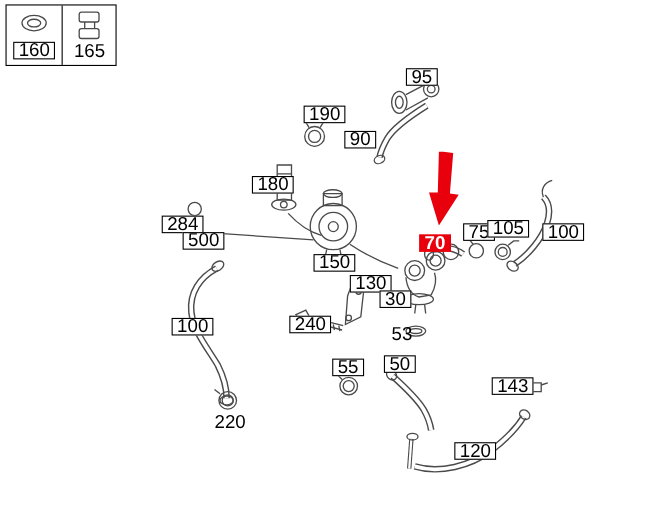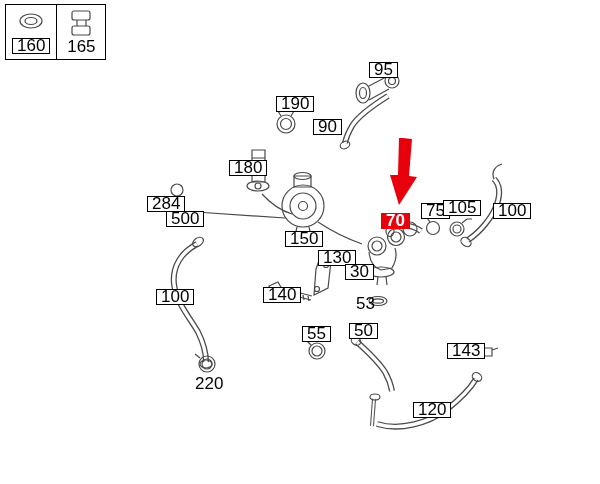--- a/index.html
+++ b/index.html
@@ -212,21 +212,21 @@
   <div class="plabel" style="left:313px;top:119px">90</div>
   <div class="plabel" style="left:229px;top:160px">180</div>
   <div class="plabel" style="left:147px;top:196px">284</div>
   <div class="plabel" style="left:166px;top:211px">500</div>
   <div class="plabel" style="left:285px;top:231px">150</div>
   <div class="plabel" style="left:421px;top:203px">75</div>
   <div class="plabel" style="left:443px;top:200px">105</div>
   <div class="plabel" style="left:493px;top:203px">100</div>
   <div class="plabel" style="left:318px;top:250px">130</div>
   <div class="plabel" style="left:345px;top:264px">30</div>
-  <div class="plabel" style="left:263px;top:287px">140</div>
+  <div class="plabel" style="left:263px;top:287px">240</div>
   <div class="plabel plain" style="left:356px;top:297px">53</div>
   <div class="plabel" style="left:156px;top:289px">100</div>
   <div class="plabel" style="left:302px;top:326px">55</div>
   <div class="plabel" style="left:349px;top:323px">50</div>
   <div class="plabel plain" style="left:195px;top:377px">220</div>
   <div class="plabel" style="left:447px;top:343px">143</div>
   <div class="plabel" style="left:413px;top:402px">120</div>
 
   <div class="plabel hl" style="left: 381px; top: 213px; background: rgb(232, 0, 13); color: rgb(255, 255, 255);">70</div>
 

